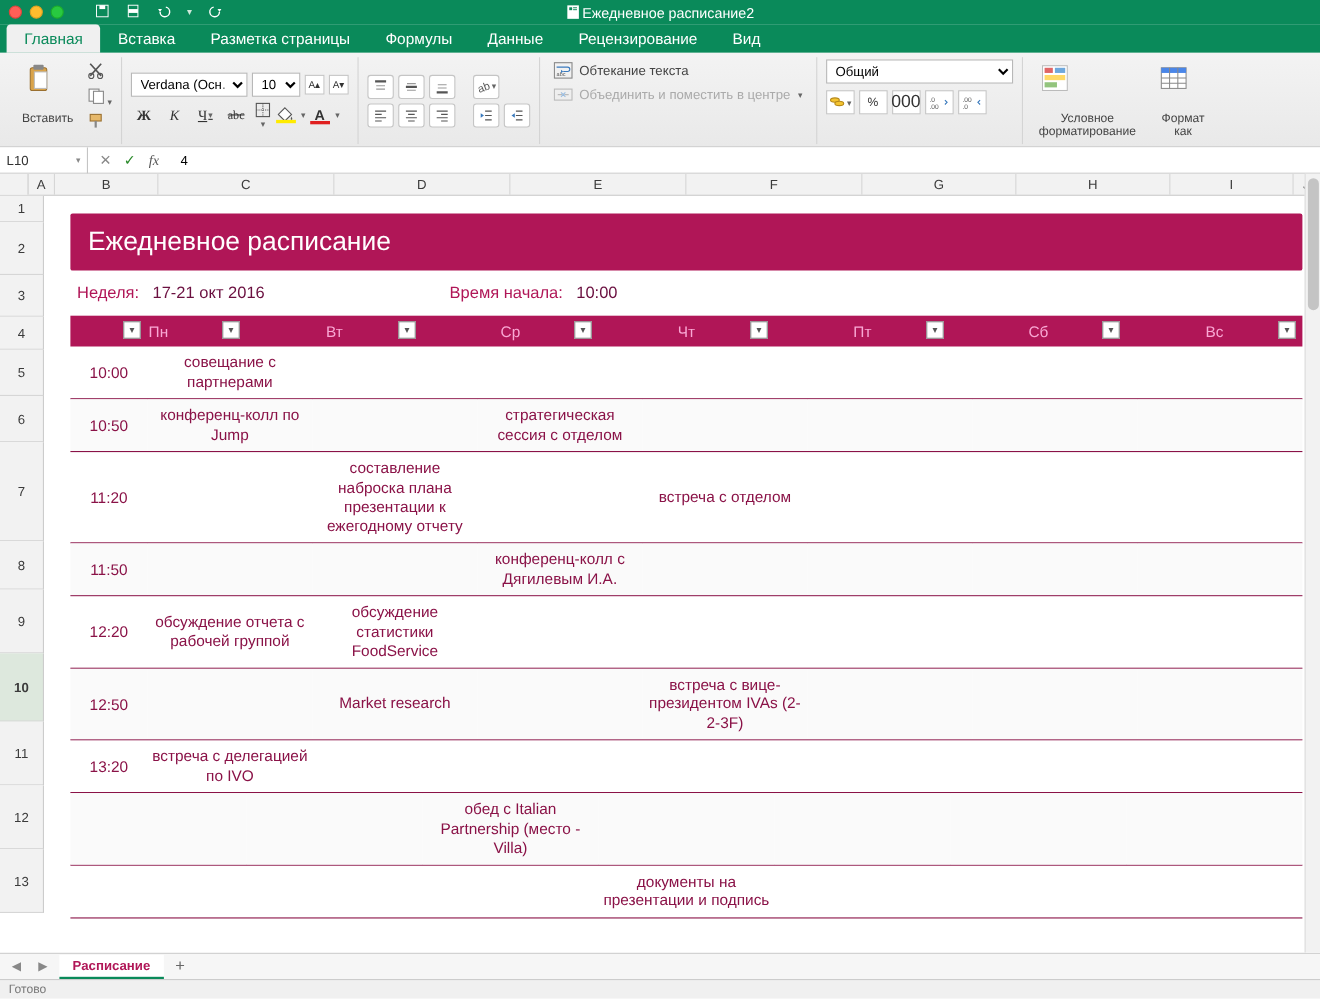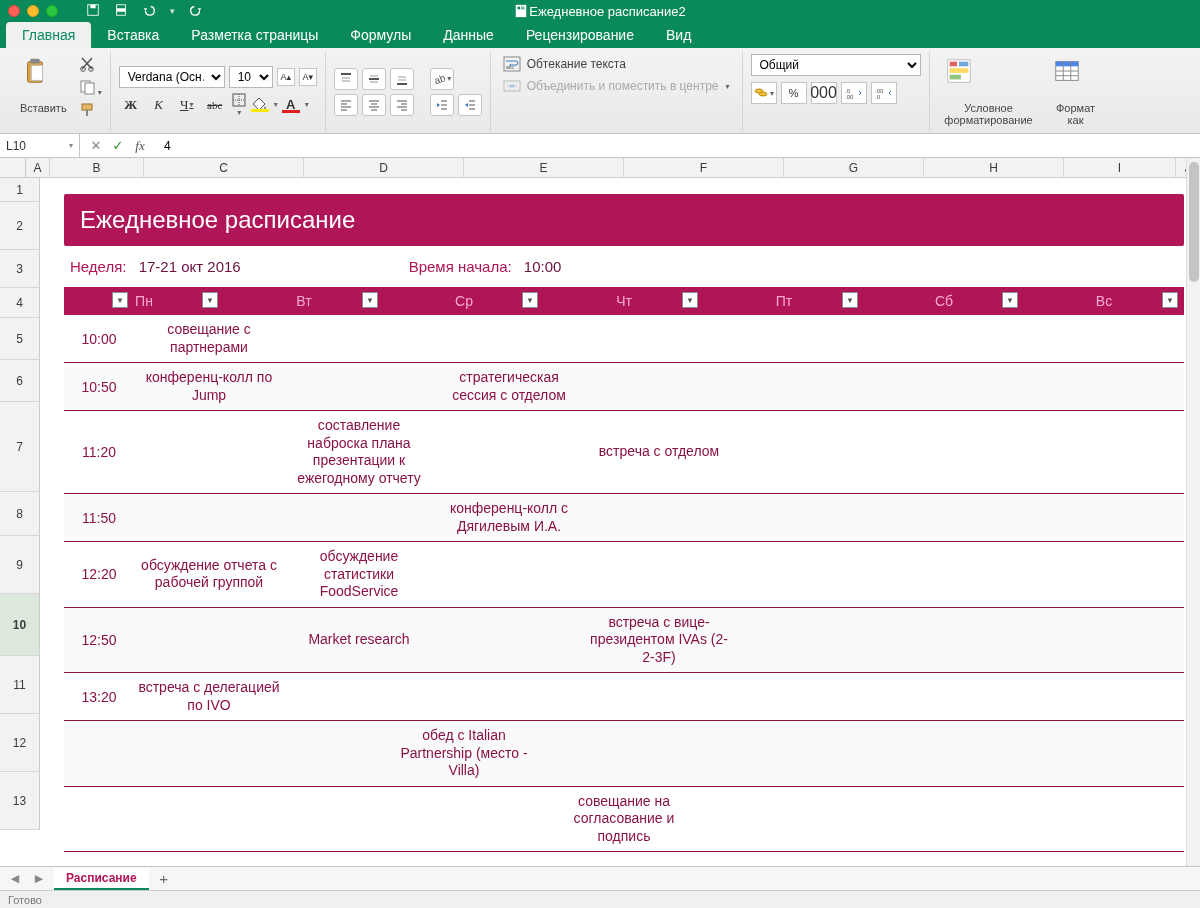--- a/index.html
+++ b/index.html
@@ -665,21 +665,21 @@
               <div class="sch-cell">обед с Italian Partnership (место - Villa)</div>
               <div class="sch-cell"></div>
               <div class="sch-cell"></div>
               <div class="sch-cell"></div>
               <div class="sch-cell"></div>
             </div>
             <div class="sch-row">
               <div class="sch-cell"></div>
               <div class="sch-cell"></div>
               <div class="sch-cell"></div>
-              <div class="sch-cell">совещание на согласование и подпись</div>
+              <div class="sch-cell">документы на презентации и подпись</div>
               <div class="sch-cell"></div>
               <div class="sch-cell"></div>
               <div class="sch-cell"></div>
             </div>
           </div>
       </div>
 
     </div>
   </div>
 </div>

